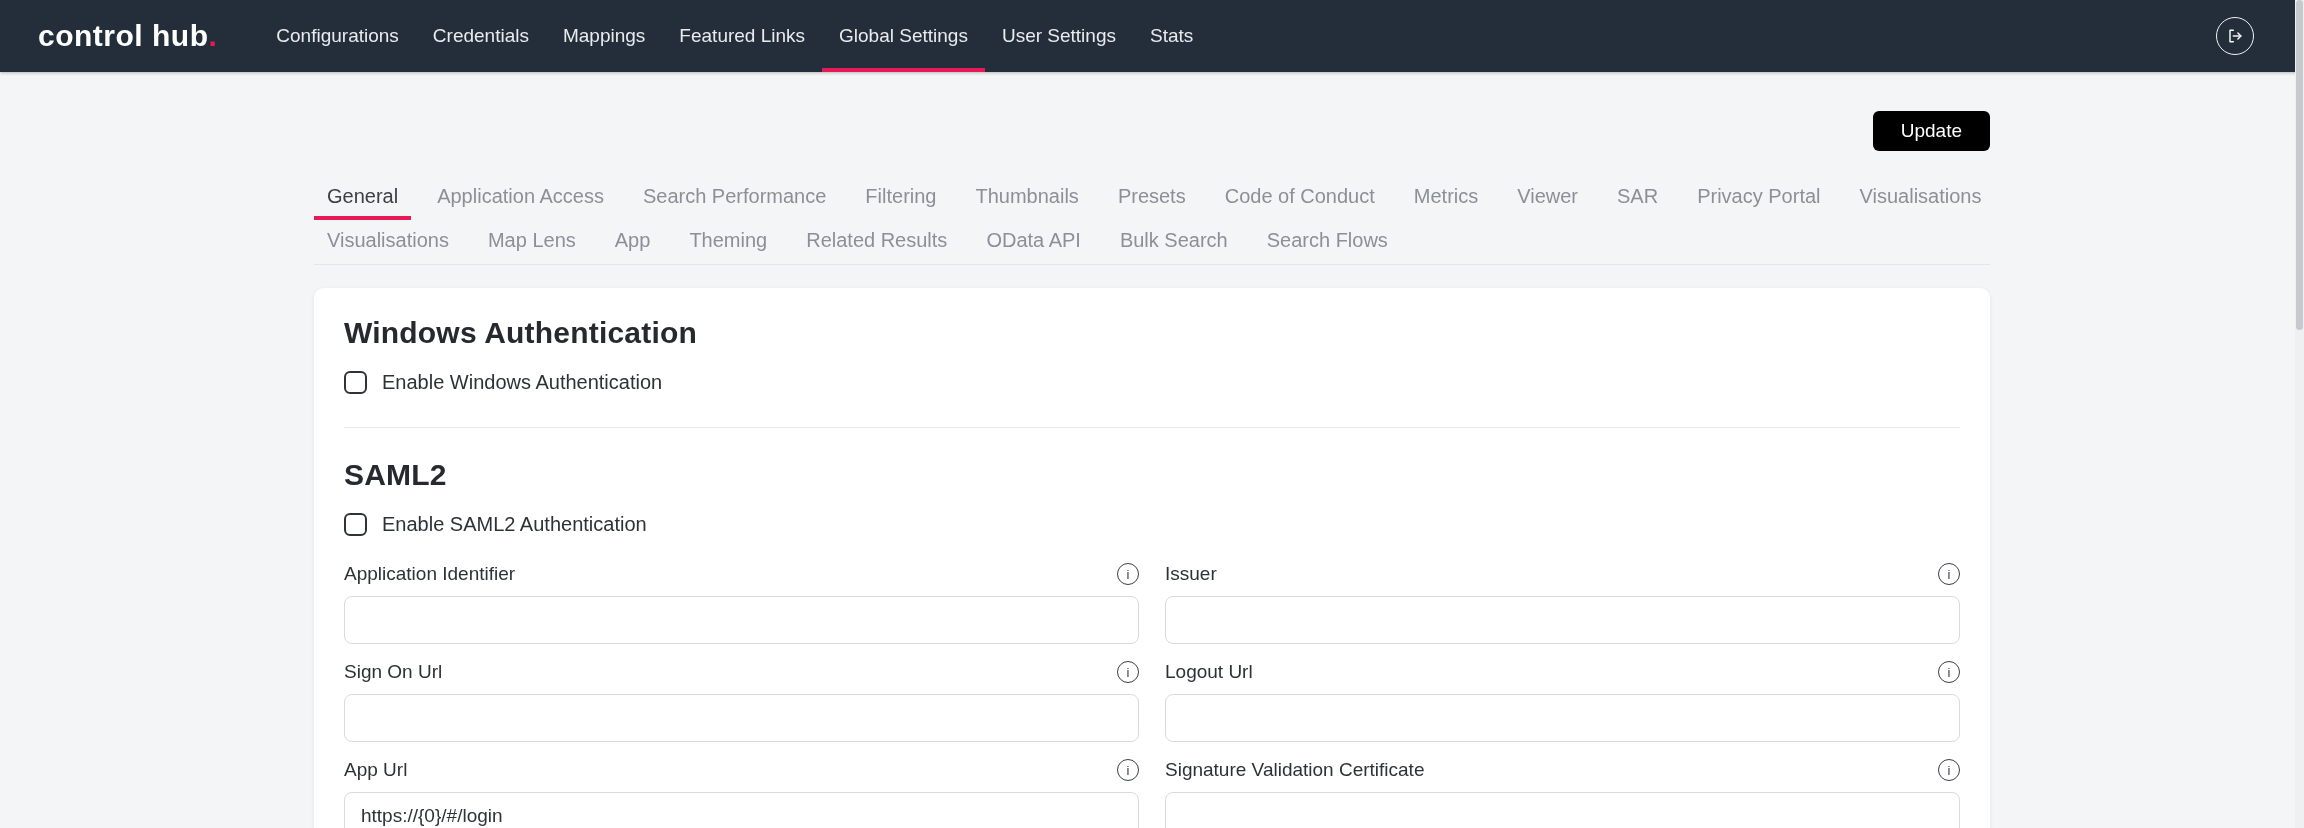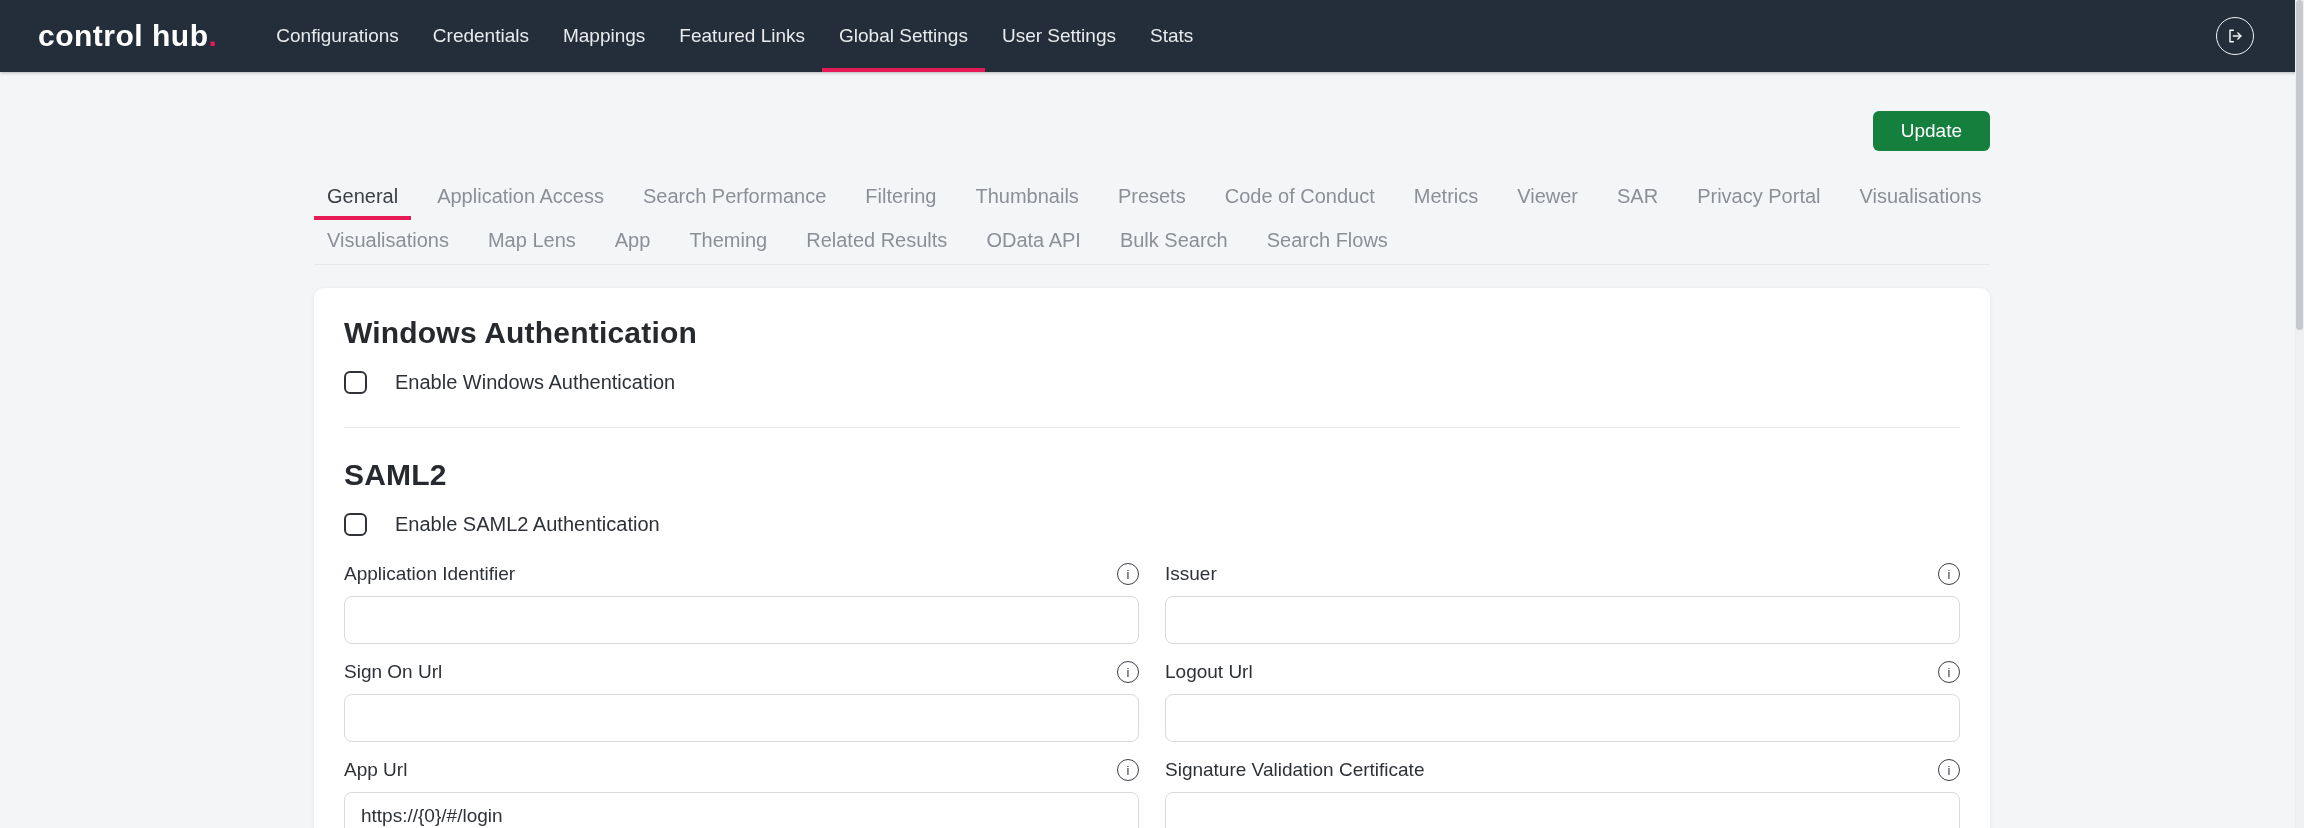--- a/index.html
+++ b/index.html
@@ -51,21 +51,21 @@
     display: flex; align-items: center; justify-content: center;
     cursor: pointer;
     background: transparent;
   }
   .logout-btn svg { display: block; }
 
   
   .content { width: 1676px; margin: 0 auto; }
   .toolbar { display: flex; justify-content: flex-end; margin-top: 39px; }
   .update-btn {
-    background: #15803d;
+    background: #000000;
     color: #ffffff;
     border: none;
     border-radius: 6px;
     height: 40px;
     padding: 0 28px;
     font-size: 19px;
     font-family: "Liberation Sans", sans-serif;
     cursor: pointer;
   }
 
@@ -95,21 +95,21 @@
   }
   .section-title {
     font-size: 30px;
     font-weight: bold;
     color: #26292e;
     letter-spacing: 0.2px;
   }
   .check-row {
     display: flex;
     align-items: center;
-    gap: 28px;
+    gap: 15px;
     margin-top: 21px;
     font-size: 20px;
     color: #2e3237;
     cursor: pointer;
   }
   .checkbox {
     width: 23px; height: 23px;
     border: 2px solid #2f3338;
     border-radius: 6px;
     background: #ffffff;

